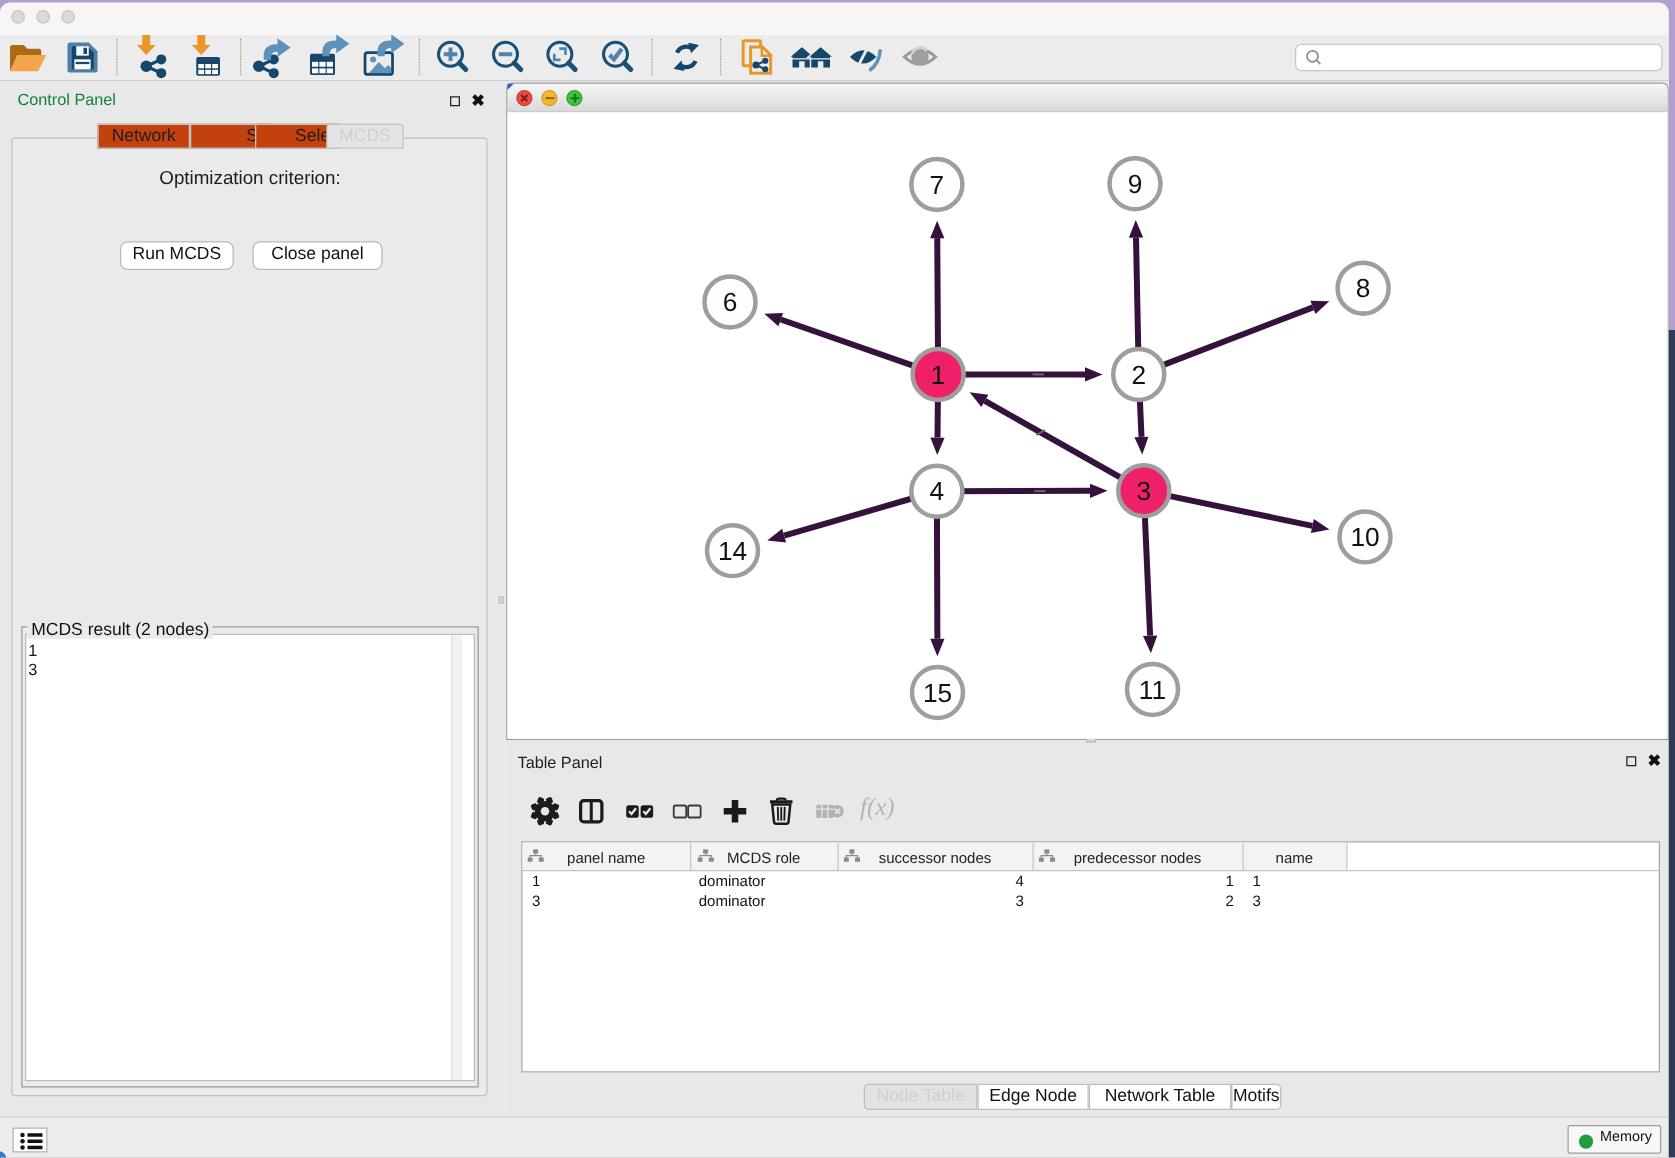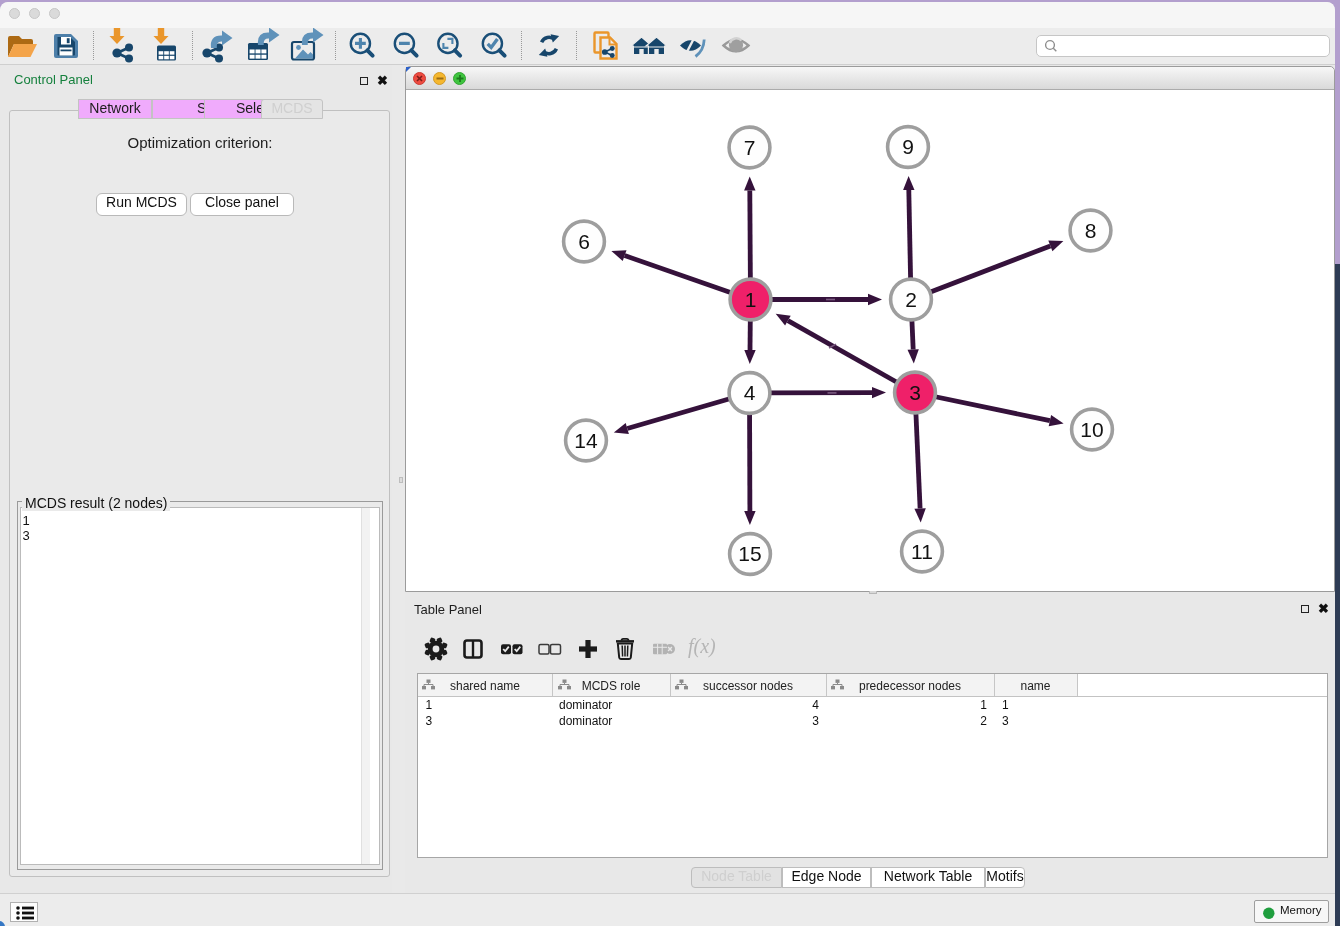--- a/index.html
+++ b/index.html
@@ -15,21 +15,21 @@
 .sep{position:absolute;top:3px;height:29px;width:0;border-left:1px dotted #999;}
 #search{position:absolute;left:1036px;top:7px;width:292px;height:20px;background:#fff;border:1px solid #c6c6c6;border-radius:5px;}
 
 #content{position:absolute;left:0;top:63px;width:100%;height:828px;background:#e8e8e8;}
 
 #cpanel{position:absolute;left:0;top:0;width:392px;height:828px;}
 #cpanel-title{position:absolute;left:14px;top:6.5px;font-size:13px;color:#15803d;}
 .winbtn-sq{position:absolute;width:8px;height:8px;border:1.5px solid #222;box-sizing:border-box;}
 .winbtn-x{position:absolute;font-size:13px;font-weight:bold;color:#111;line-height:10px;}
 #cp-body{position:absolute;left:9px;top:45px;width:381px;height:767px;background:#eaeaea;border:1px solid #c0c0c0;border-radius:3px;box-sizing:border-box;}
-.tab{position:absolute;top:34px;height:20px;box-sizing:border-box;border:1px solid #c3c3c3;background:#f0abfc;font-size:14px;color:#1d1d1d;text-align:center;line-height:17px;z-index:5;}
+.tab{position:absolute;top:34px;height:20px;box-sizing:border-box;border:1px solid #c3c3c3;background:#c2410c;font-size:14px;color:#1d1d1d;text-align:center;line-height:17px;z-index:5;}
 #opt-label{position:absolute;left:0;top:68.5px;width:400px;text-align:center;font-size:15px;color:#1d1d1d;}
 #dropdown{position:absolute;left:44px;top:96px;width:310px;height:21px;background:#fff;border:1px solid #b3b3b3;border-radius:4px;box-sizing:border-box;font-size:14.5px;color:#111;line-height:18px;padding-left:13px;}
 .btn{position:absolute;top:127.5px;height:23px;background:#fff;border:1px solid #b9b9b9;border-radius:6px;box-sizing:border-box;font-size:14px;color:#111;text-align:center;line-height:16px;}
 #groupbox{position:absolute;left:17px;top:436px;width:366px;height:369px;border:1px solid #9a9a9a;box-sizing:border-box;}
 #groupbox-title{position:absolute;left:22px;top:430px;font-size:14px;color:#111;background:#eaeaea;padding:0 3px;z-index:3;}
 #groupbox-inner{position:absolute;left:20px;top:441.5px;width:360px;height:358.5px;background:#fff;border:1px solid #bbb;box-sizing:border-box;}
 #gb-scroll{position:absolute;right:9px;top:0;width:8px;height:100%;background:#f2f2f2;border-left:1px solid #e0e0e0;}
 #gb-text{position:absolute;left:1.5px;top:5px;font-size:13px;color:#111;line-height:15.8px;}
 
 #splitter{position:absolute;left:392px;top:0;width:13px;height:828px;background:#e9e9e9;}
@@ -179,21 +179,21 @@
       <div id="cpanel-title">Control Panel</div>
       <div class="winbtn-sq" style="left:360px;top:12px;"></div>
       <div class="winbtn-x" style="left:377px;top:11px;">✖</div>
       <div class="tab" style="left:78px;width:74px;">Network</div>
       <div class="tab" style="left:152px;width:64px;padding-left:44px;">Style</div>
       <div class="tab" style="left:204px;width:68px;padding-left:31px;">Select</div>
       <div class="tab" style="left:261px;width:62px;background:#e4e4e4;color:#cfcfcf;border-radius:3px 3px 0 0;">MCDS</div>
       <div id="cp-body"></div>
       <div id="opt-label">Optimization criterion:</div>
       <div class="btn" style="left:96px;width:91px;">Run MCDS</div>
-      <div class="btn" style="left:190px;width:104px;text-align:center;">Close panel</div>
+      <div class="btn" style="left:202px;width:104px;text-align:center;">Close panel</div>
       <div id="groupbox"></div>
       <div id="groupbox-title">MCDS result (2 nodes)</div>
       <div id="groupbox-inner">
         <div id="gb-scroll"></div>
         <div id="gb-text">1<br>3</div>
       </div>
     </div>
     <div id="splitter">
         <div id="split-handle"></div>
       </div>
@@ -328,21 +328,21 @@
         <div class="th-row"></div>
         <div class="th-bline"></div>
         <div class="th-div" style="left:134px;"></div>
         <div class="th-div" style="left:252px;"></div>
         <div class="th-div" style="left:408px;"></div>
         <div class="th-div" style="left:576px;"></div>
         <div class="th-div" style="left:659px;"></div>
         <svg class="sorticon" style="left:4px;">
             <use href="#sorttree"></use>
           </svg>
-        <div class="th-label" style="left:0;width:134px;text-align:center;">shared name</div>
+        <div class="th-label" style="left:0;width:134px;text-align:center;">panel name</div>
         <svg class="sorticon" style="left:140px;">
             <use href="#sorttree"></use>
           </svg>
         <div class="th-label" style="left:134px;width:118px;text-align:center;">MCDS role</div>
         <svg class="sorticon" style="left:257px;">
             <use href="#sorttree"></use>
           </svg>
         <div class="th-label" style="left:252px;width:156px;text-align:center;">successor nodes</div>
         <svg class="sorticon" style="left:413px;">
             <use href="#sorttree"></use>

